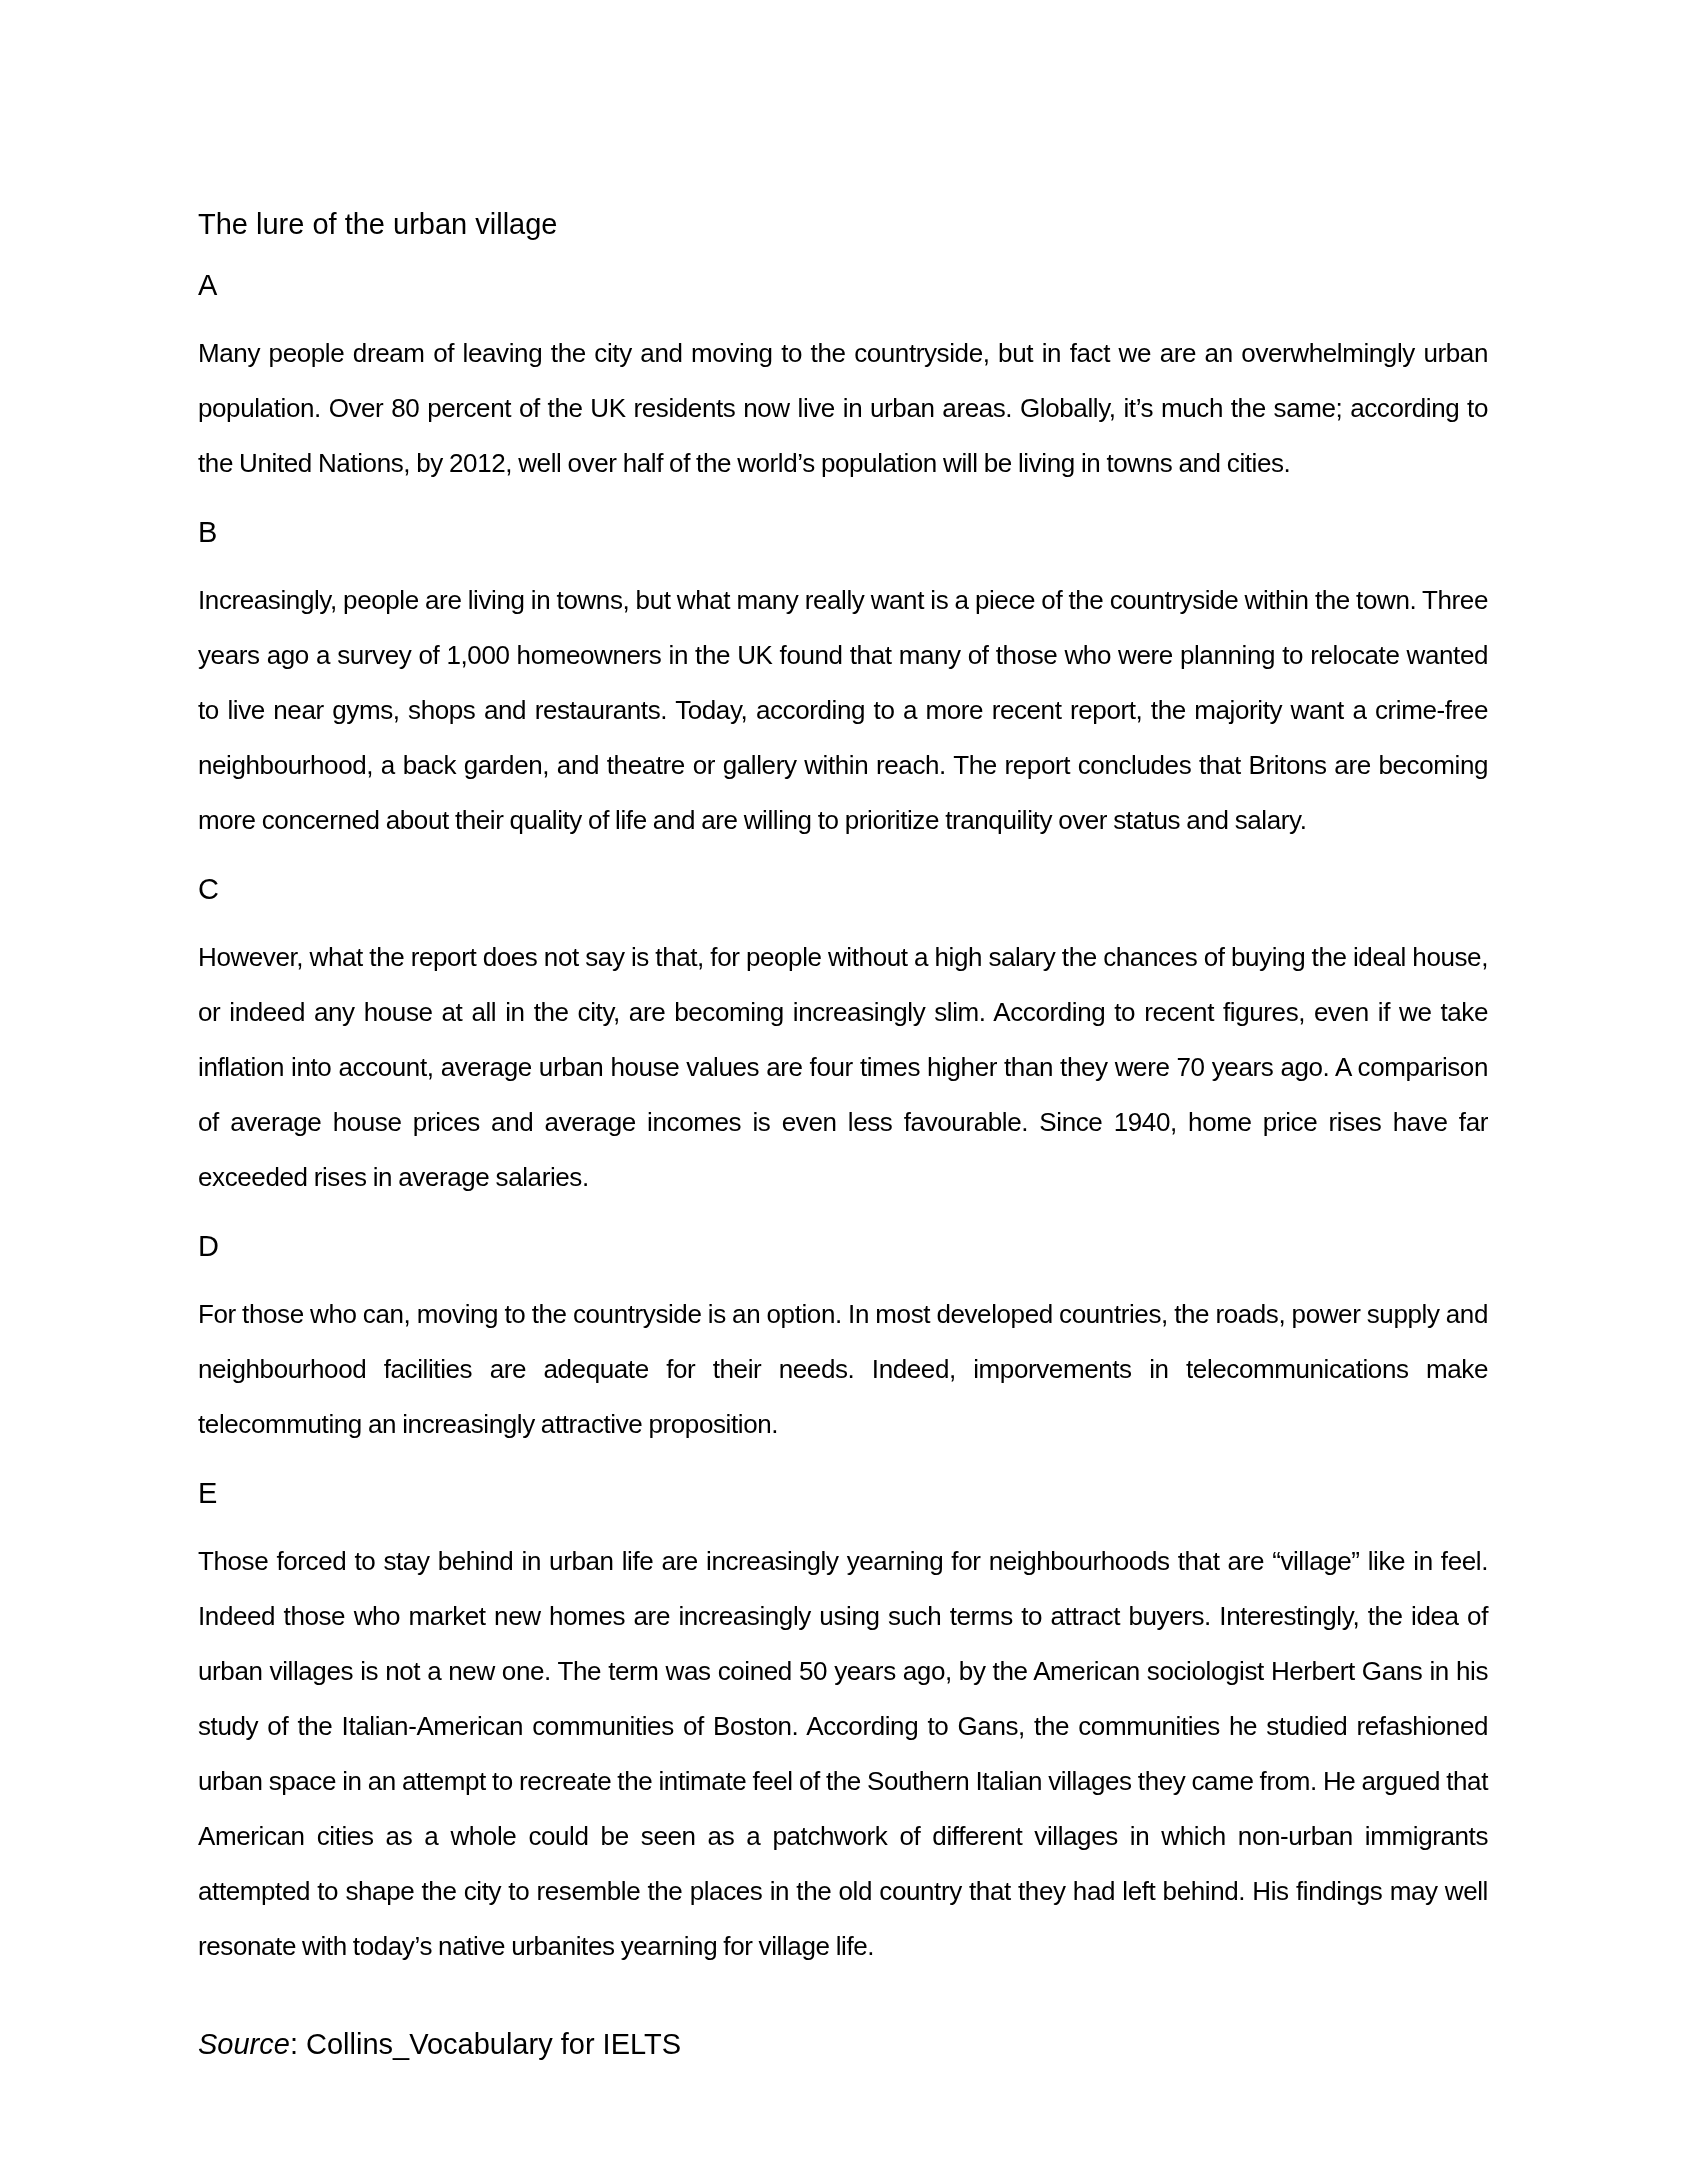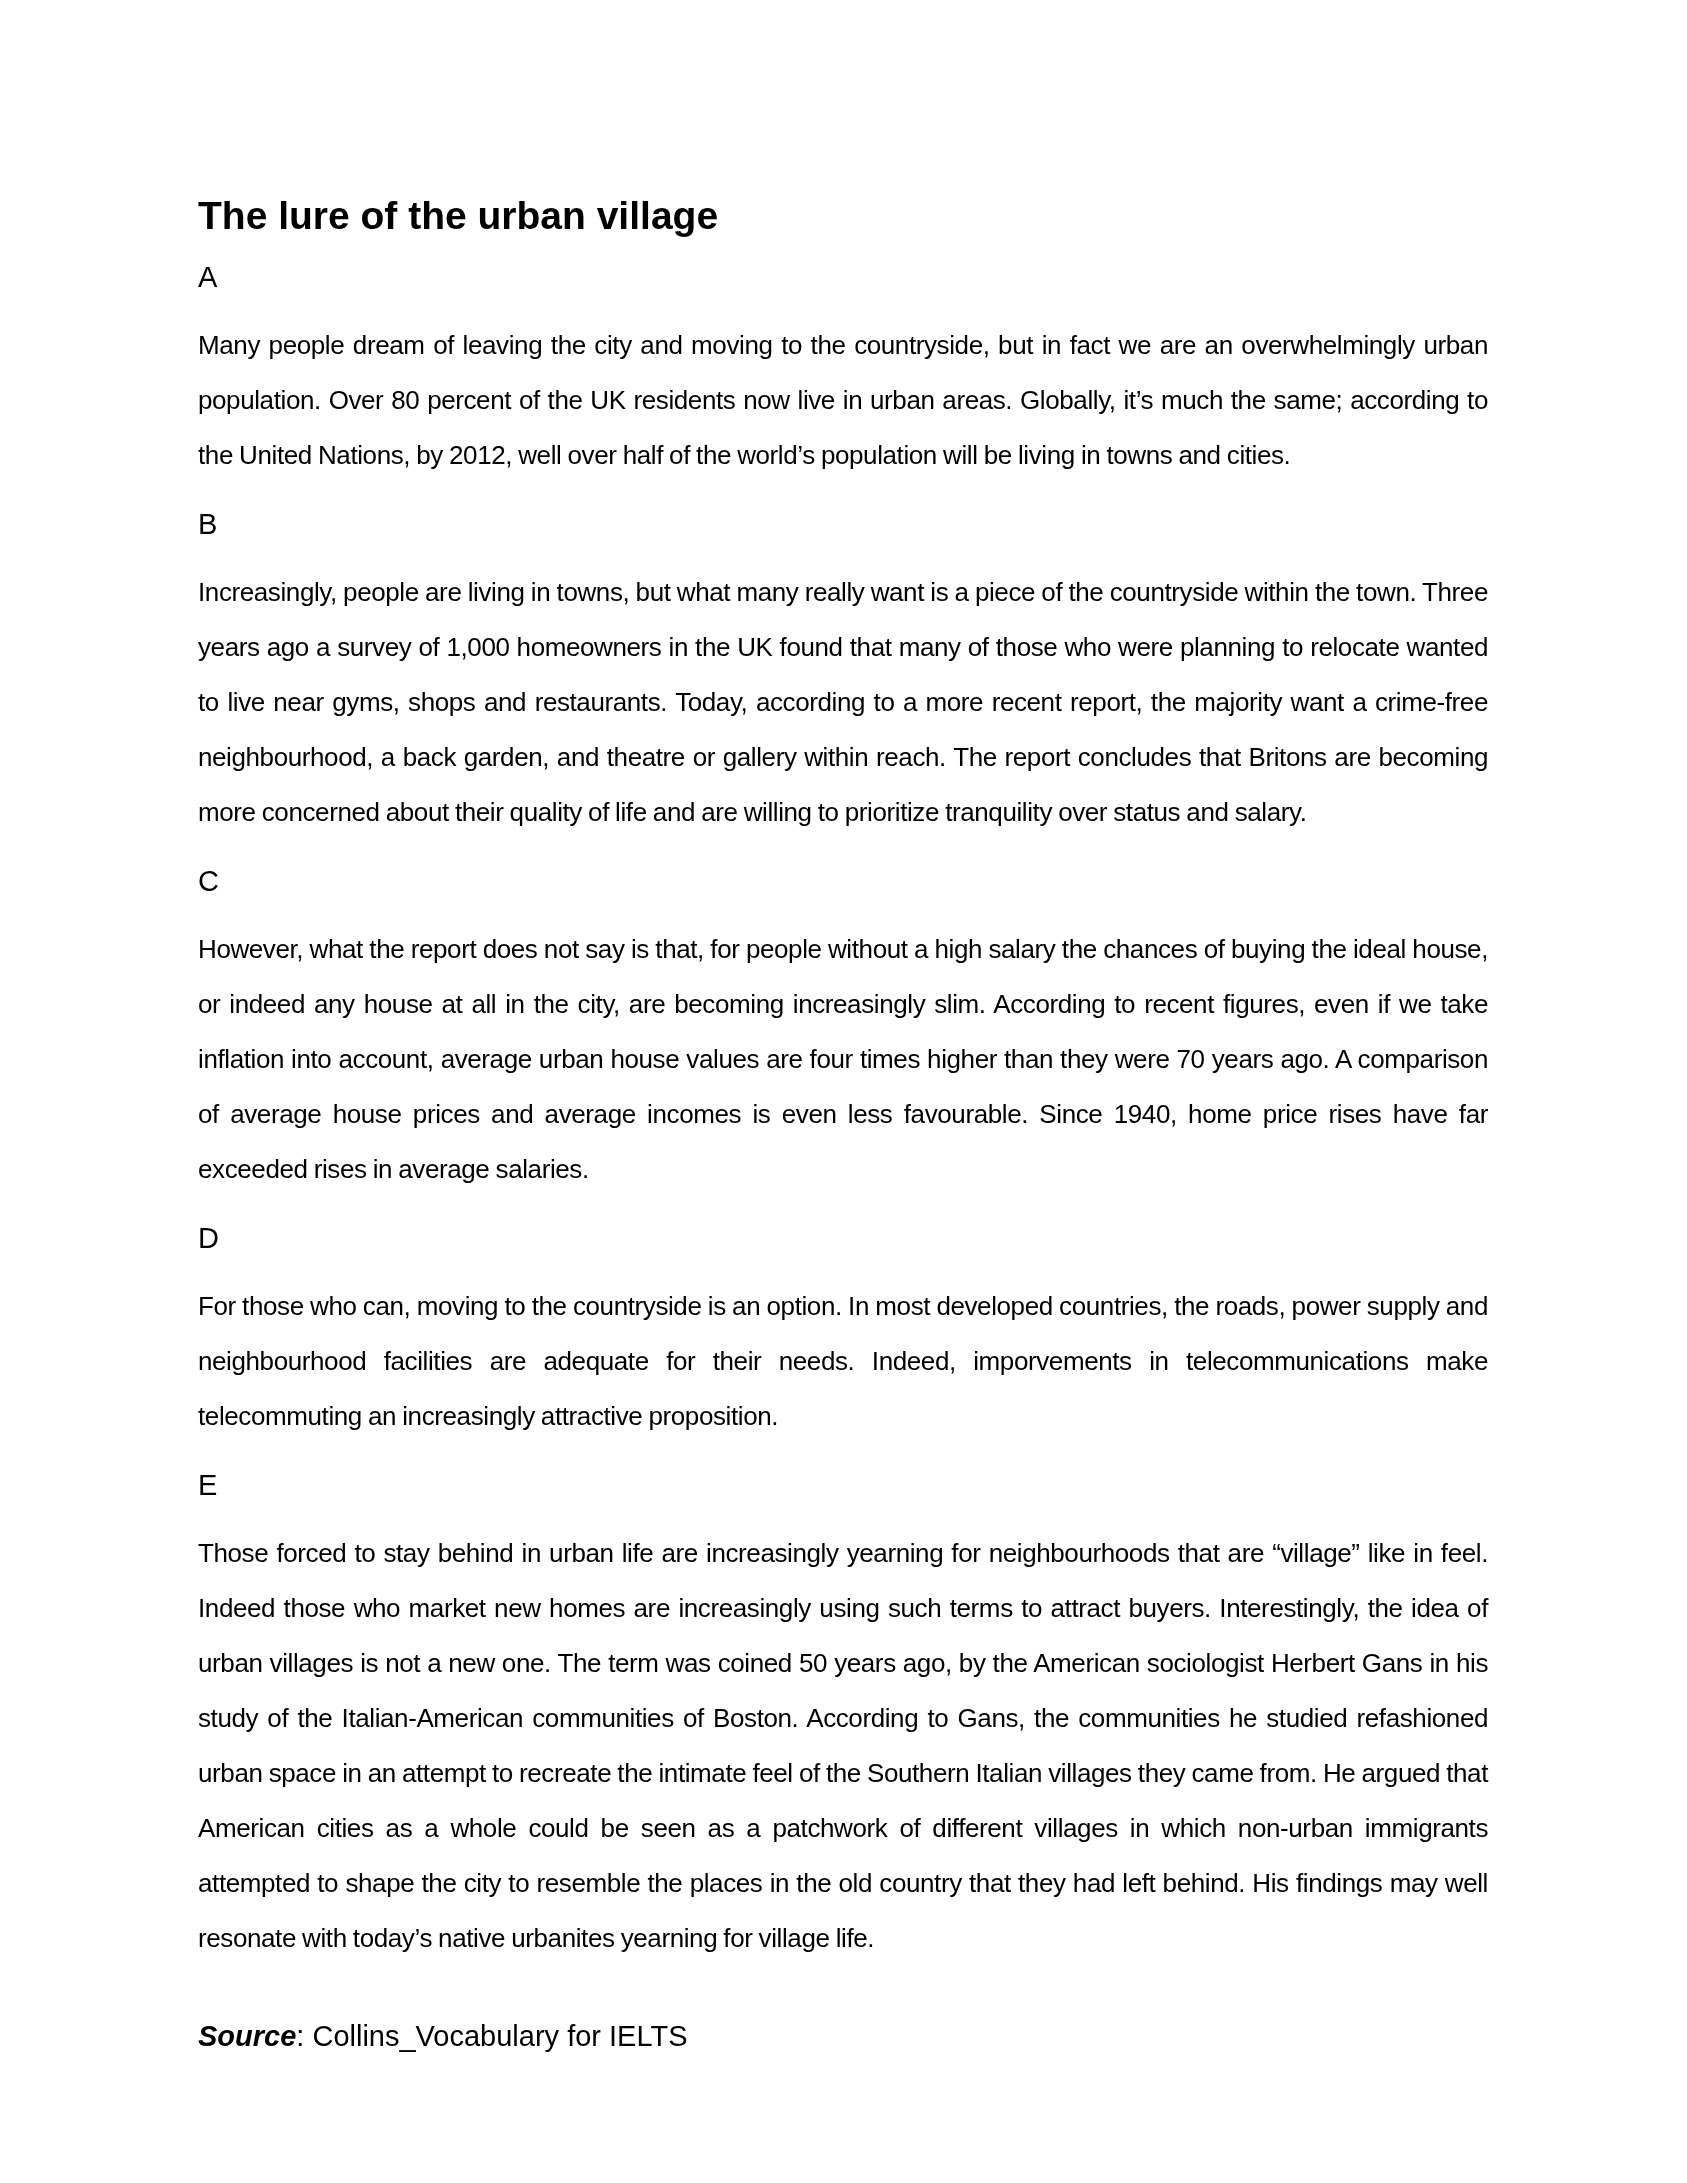--- a/index.html
+++ b/index.html
@@ -15,24 +15,24 @@
       font-family: "Liberation Sans", sans-serif;
       color: #000000;
     }
     .page {
       position: absolute;
       left: 198px;
       top: 192px;
       width: 1290px;
     }
     .title {
-      font-size: 39px;
+      font-size: 29px;
       line-height: 40px;
-      margin: 4px 0 21px 0;
-      font-weight: bold;
+      margin: 12px 0 21px 0;
+      font-weight: normal;
     }
     .section-letter {
       font-size: 29px;
       line-height: 40px;
       margin: 0 0 21px 0;
     }
     .para {
       font-size: 26px;
       line-height: 55px;
       margin: 0 0 21px 0;
@@ -42,21 +42,21 @@
     }
     .para.last {
       margin-bottom: 50px;
     }
     .source {
       font-size: 29px;
       line-height: 40px;
       margin: 0;
     }
     .source .label {
-      font-weight: bold;
+      font-weight: normal;
       font-style: italic;
     }
     .source .value {
     }
   </style>
 </head>
 <body>
 
 <div class="page">
   <div class="title">The lure of the urban village</div>

